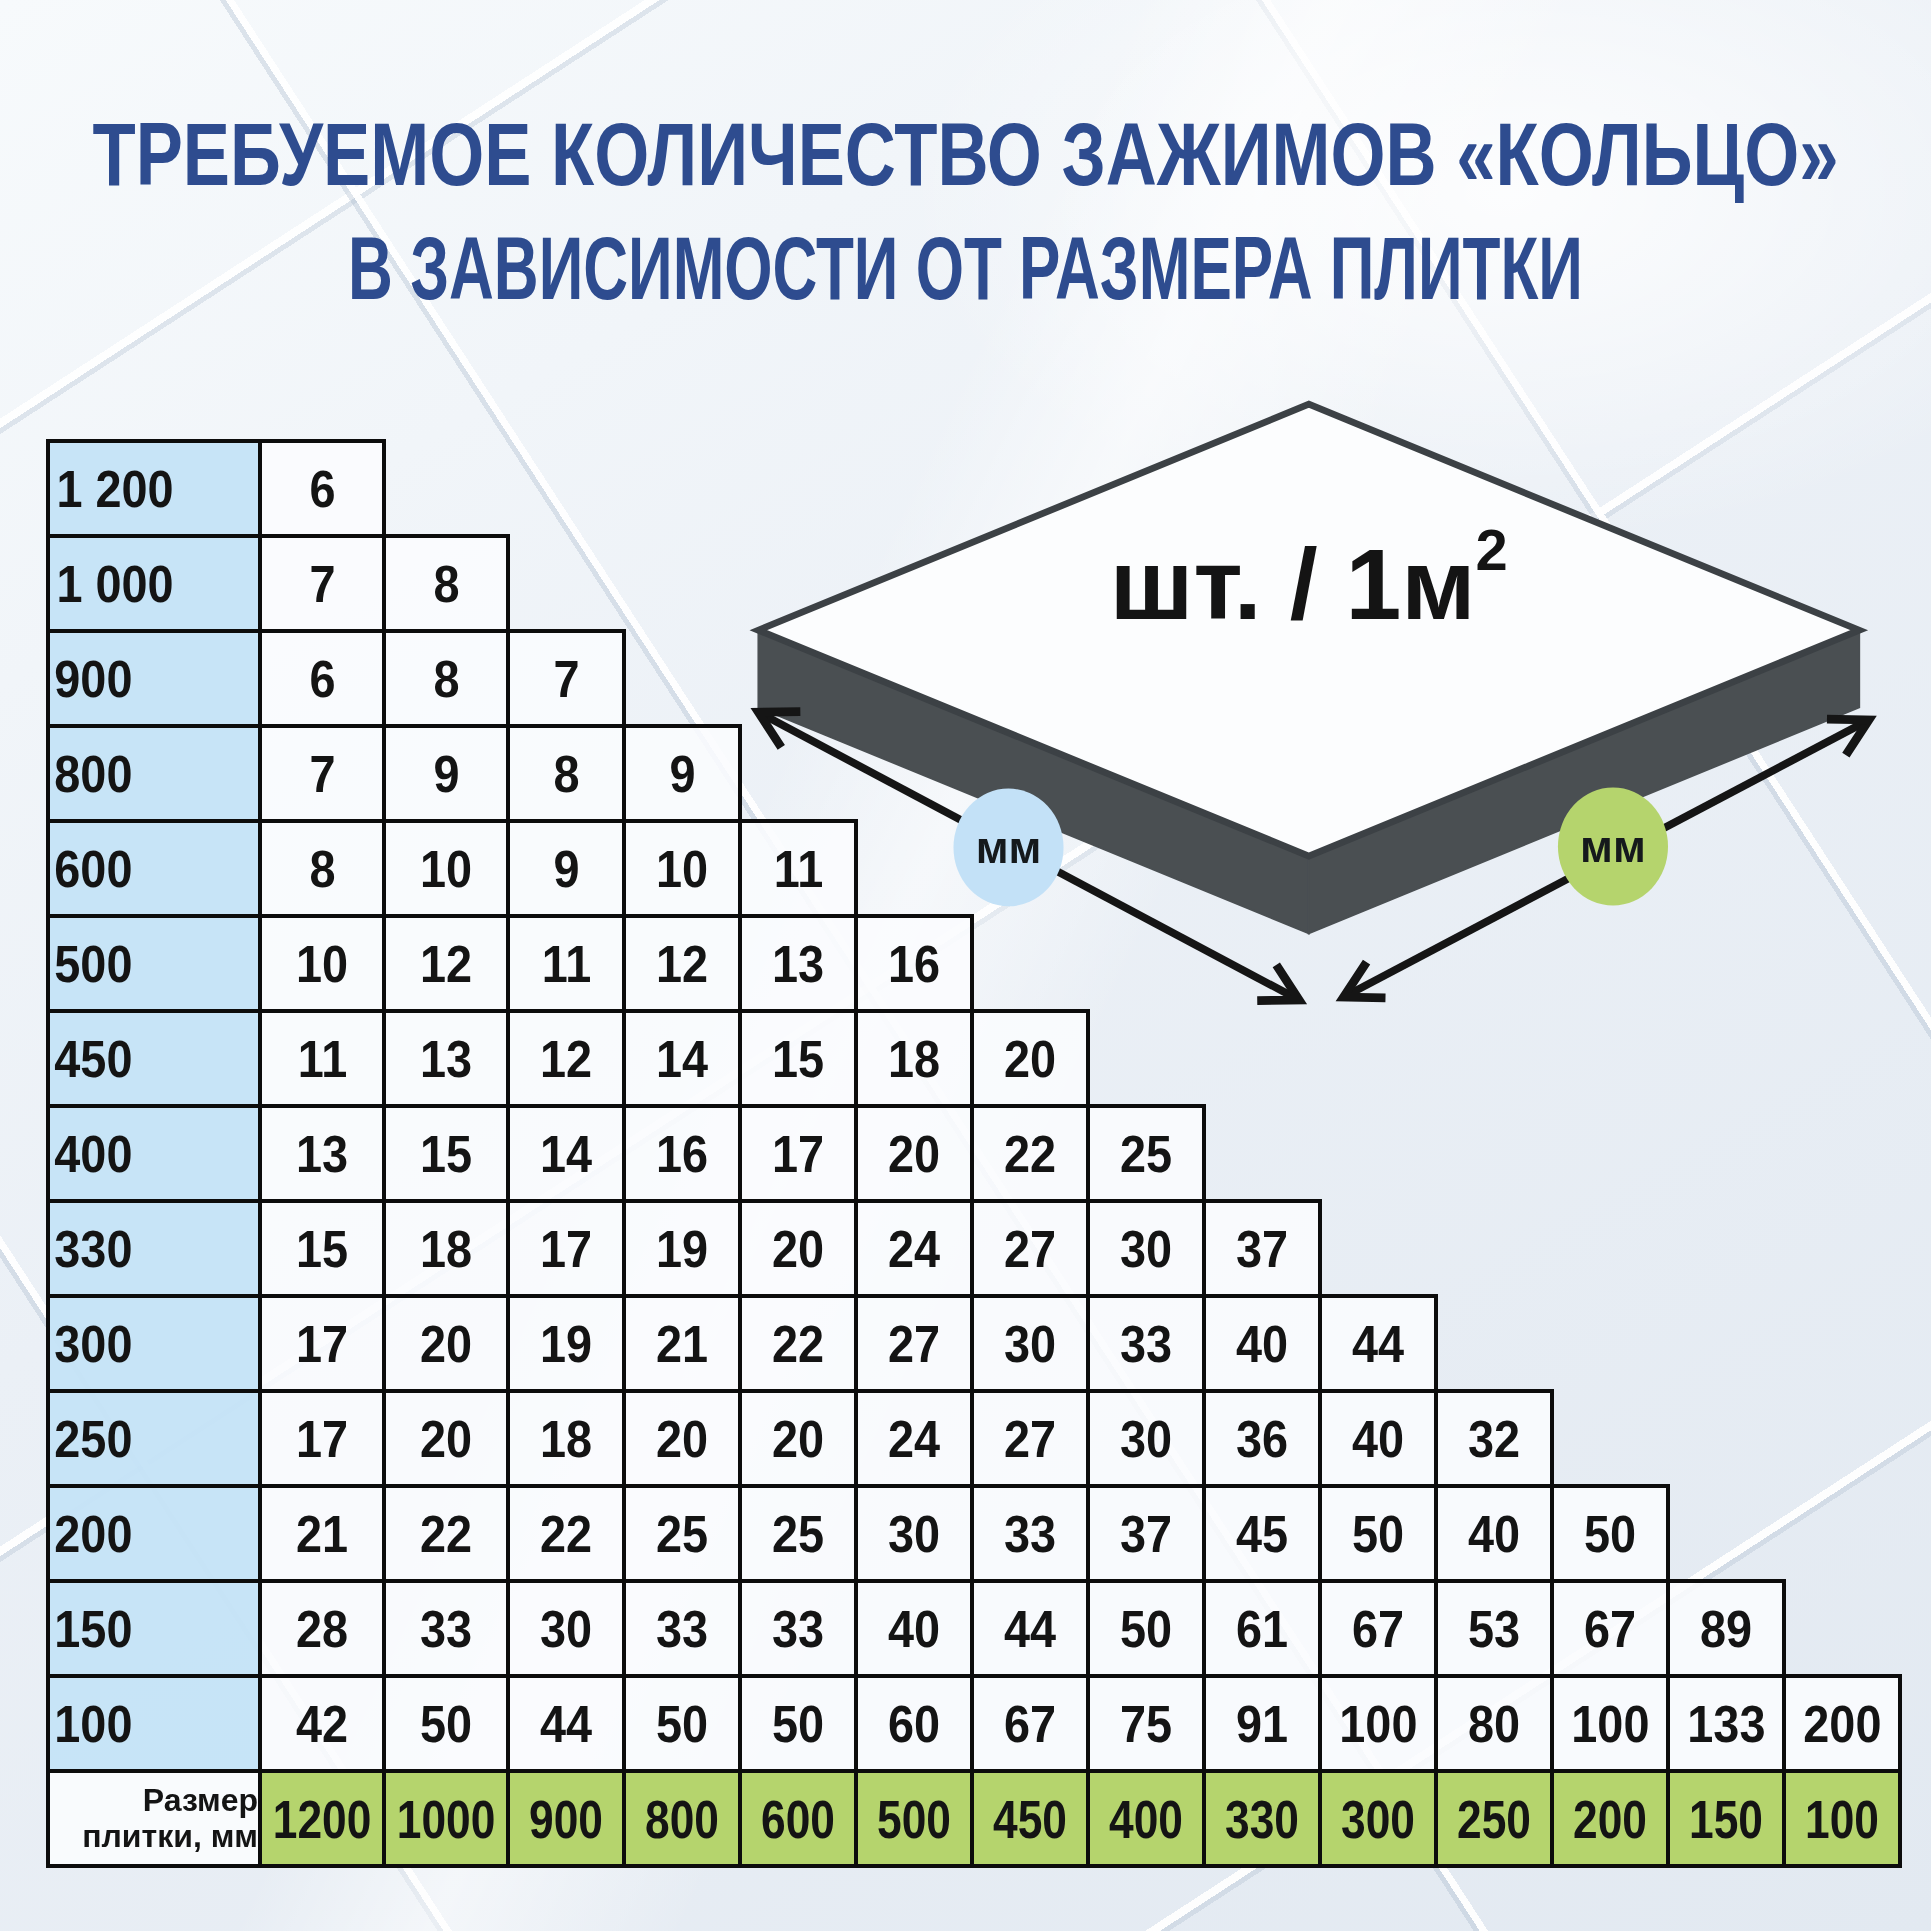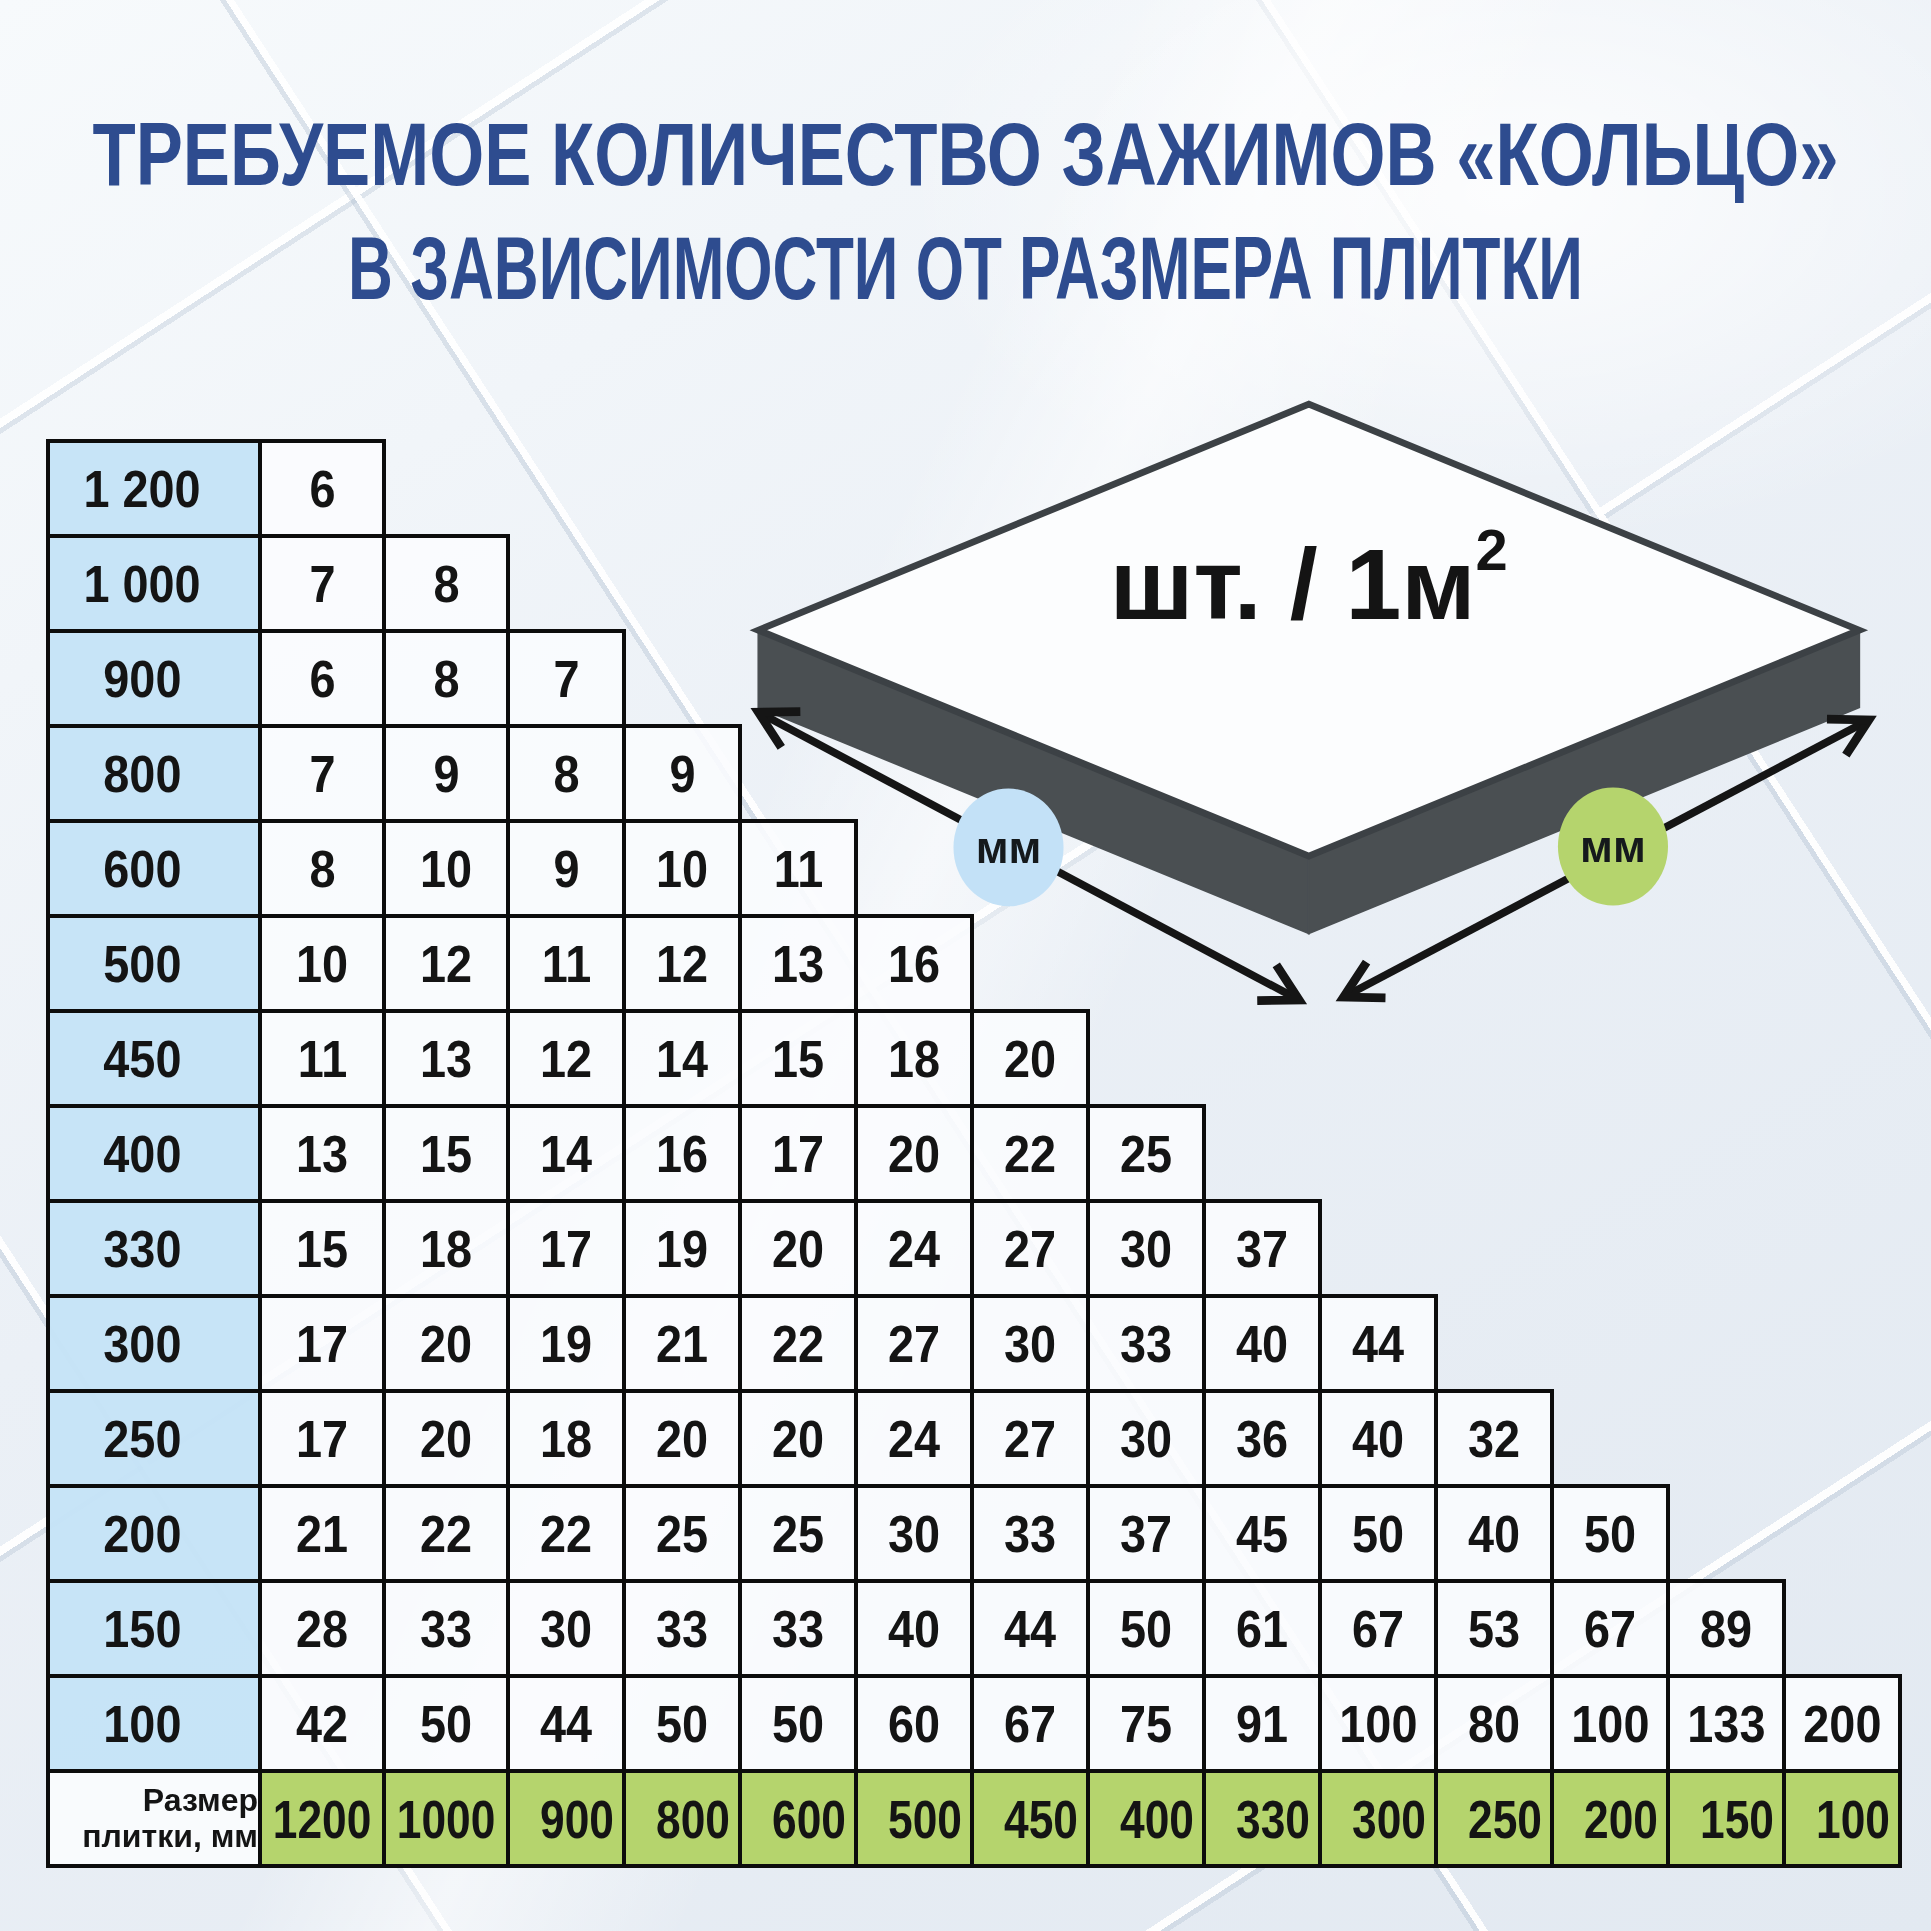--- a/index.html
+++ b/index.html
@@ -34,27 +34,27 @@
     border-collapse:collapse;table-layout:fixed;
   }
   col.chead{width:212px;}
   col.cdata{width:116px;}
   td{
     border:4.8px solid #0c0c0c;height:91px;padding:0;
     text-align:center;vertical-align:middle;
     font-weight:700;font-size:52px;color:#141414;
     background:rgba(251,252,254,.88);
   }
-  td.rowhead{background:rgba(197,227,247,.96);text-align:center;padding-right:23px;}
+  td.rowhead{background:rgba(197,227,247,.96);text-align:left;padding-right:23px;}
   td.corner{
     background:rgba(251,252,254,.9);
     font-size:32px;text-align:right;padding-left:15.4px;
     line-height:1.12;white-space:pre-line;
   }
-  td.colfoot{background:#b5d46d;font-size:54px;text-align:right;}
+  td.colfoot{background:#b5d46d;font-size:54px;}
   span.n{display:inline-block;transform:scaleX(.9);transform-origin:center;}
   td.colfoot span.n{transform:scaleX(.82);}
 </style>
 </head>
 <body>
 
 <div class="bg"></div>
 
 <svg class="title-svg" viewBox="0 0 2000 340">
   <text x="1000" y="192" text-anchor="middle" textLength="1810" lengthAdjust="spacingAndGlyphs">ТРЕБУЕМОЕ КОЛИЧЕСТВО ЗАЖИМОВ «КОЛЬЦО»</text>

